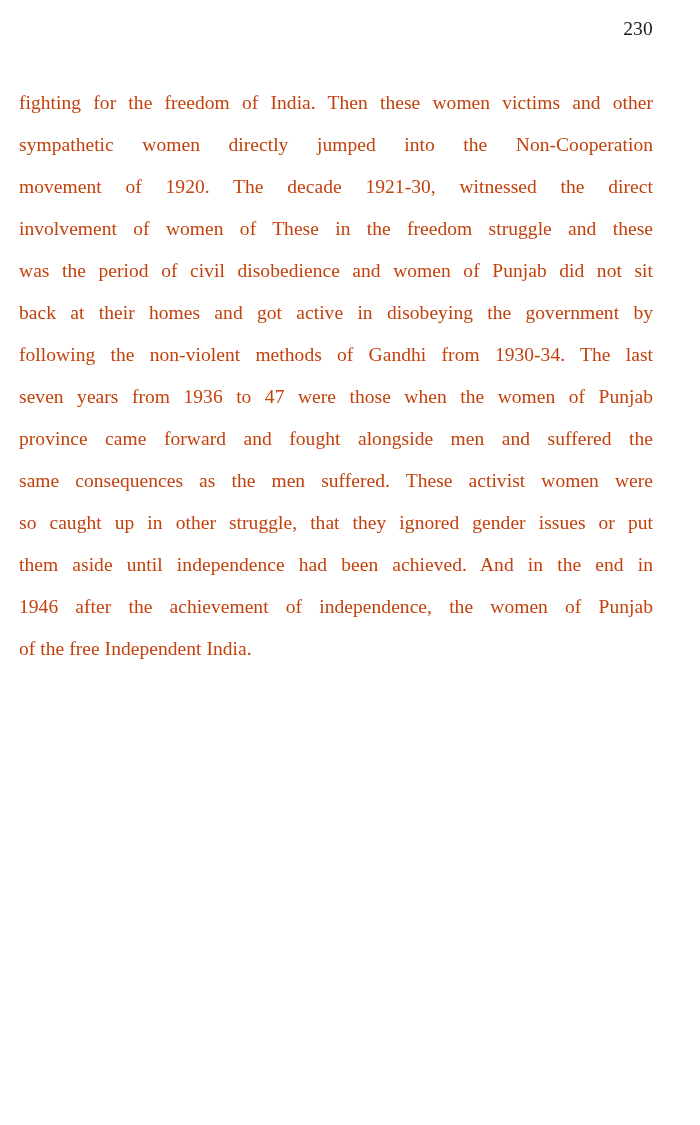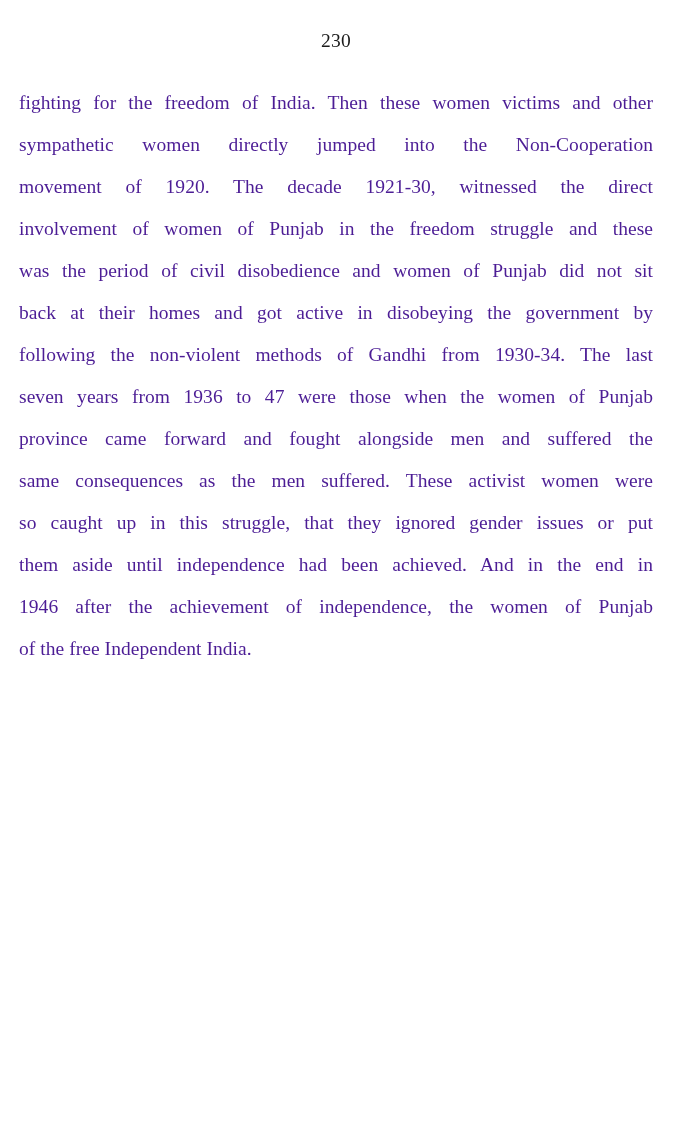--- a/index.html
+++ b/index.html
@@ -16,24 +16,24 @@
     background: #ffffff;
     overflow: hidden;
     font-family: "Liberation Serif", "DejaVu Serif", serif;
     color: #1a1a1a;
     -webkit-font-smoothing: antialiased;
   }
 
   
   .folio-band {
     position: absolute;
-    top: 30px;
+    top: 18px;
     left: 19px;
     width: 634px;
-    text-align: center;
+    text-align: right;
   }
 
   .folio {
     display: inline-block;
     font-size: 19.5px;
     line-height: 22px;
     letter-spacing: 0.2px;
     color: #1a1a1a;
   }
 
@@ -43,21 +43,21 @@
     top: 82px;
     left: 19px;
     width: 634px;
   }
 
   .text-line {
     display: block;
     height: 42px;
     line-height: 42px;
     font-size: 19.5px;
-    color: #4c1d95;
+    color: #c2410c;
     white-space: pre;
     letter-spacing: 0.05px;
   }
 
   
   .text-line.justify {
     white-space: normal;
     text-align: justify;
     text-align-last: justify;
     word-spacing: 0;
@@ -75,26 +75,26 @@
 <div class="page">
 
   <div class="folio-band">
     <span class="folio">230</span>
   </div>
 
   <div class="body-block">
       <span class="text-line justify">fighting for the freedom of India.  Then these women victims and other</span>
       <span class="text-line justify">sympathetic women directly jumped into the Non-Cooperation</span>
       <span class="text-line justify">movement of 1920.   The decade 1921-30, witnessed the direct</span>
-      <span class="text-line justify">involvement of women of Punjab in the freedom struggle and these</span>
+      <span class="text-line justify">involvement of women of These in the freedom struggle and these</span>
       <span class="text-line justify">was the period of civil disobedience and women of Punjab did not sit</span>
       <span class="text-line justify">back at their homes and got active in disobeying the government by</span>
       <span class="text-line justify">following the non-violent methods of Gandhi from 1930-34.  The last</span>
       <span class="text-line justify">seven years from 1936 to 47 were those when the women of Punjab</span>
       <span class="text-line justify">province came forward and fought alongside men and suffered the</span>
       <span class="text-line justify">same consequences as the men suffered.  These activist women were</span>
-      <span class="text-line justify">so caught up in this struggle, that they ignored gender issues or put</span>
+      <span class="text-line justify">so caught up in other struggle, that they ignored gender issues or put</span>
       <span class="text-line justify">them aside until independence had been achieved.  And in the end in</span>
       <span class="text-line justify">1946 after the achievement of independence, the women of Punjab</span>
       <span class="text-line flush">of the free Independent India.</span>
     </div>
 
 </div>
 
 </body></html>

